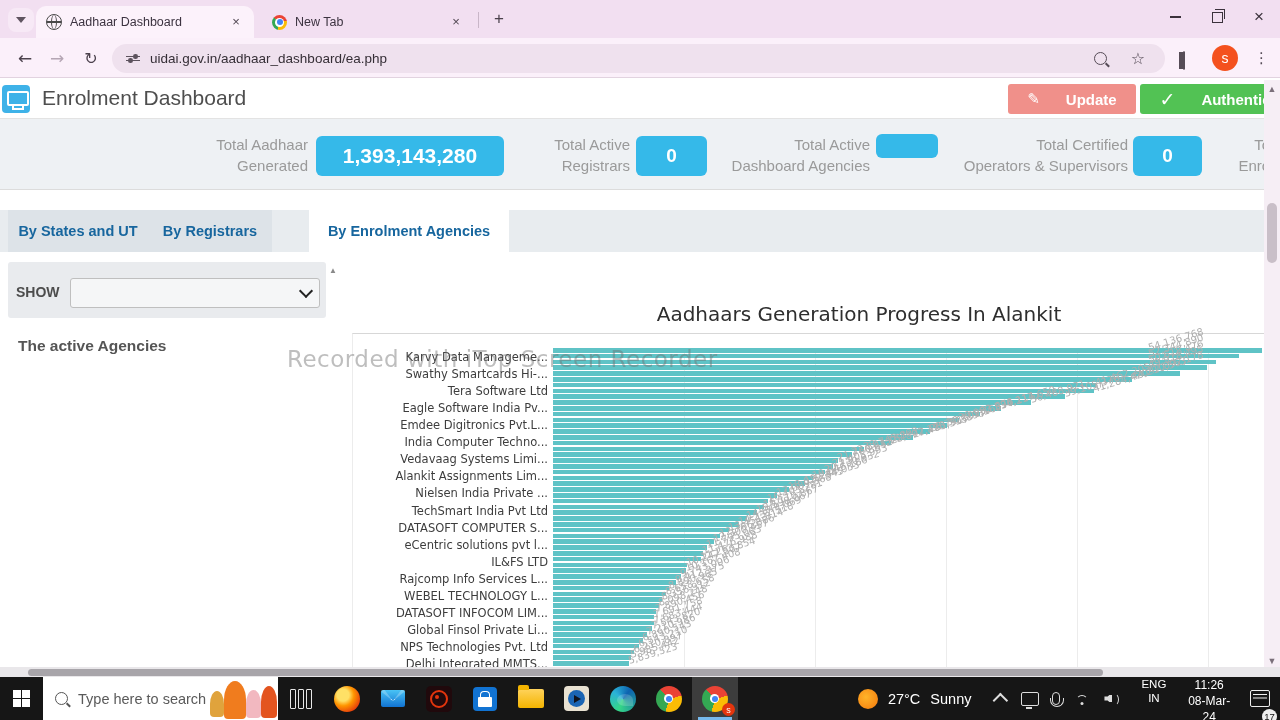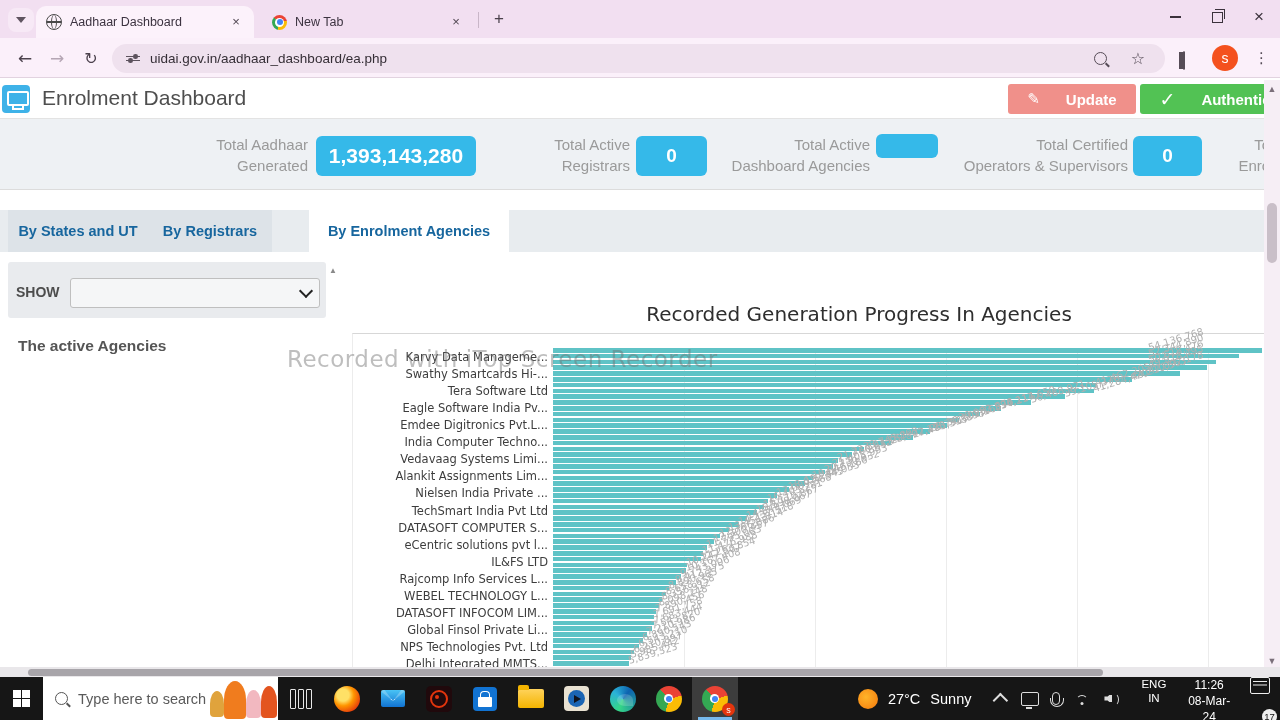--- a/index.html
+++ b/index.html
@@ -125,21 +125,21 @@
   .wifiic{position:relative;width:18px;height:13px;overflow:hidden;}
   .wifiic i{position:absolute;left:50%;bottom:-2px;border:1.6px solid #ddd;border-radius:50%;transform:translateX(-50%);border-bottom-color:transparent;border-left-color:transparent;border-right-color:transparent;}
   .wifiic i:nth-child(1){width:17px;height:17px;}
   .wifiic i:nth-child(2){width:10px;height:10px;}
   .wifiic i:nth-child(3){width:3px;height:3px;background:#ddd;border:none;bottom:0;}
   .volic{position:relative;width:17px;height:14px;}
   .volic i{position:absolute;left:0;top:3.5px;width:8px;height:7px;background:#ddd;clip-path:polygon(0 20%,40% 20%,100% -40%,100% 140%,40% 80%,0 80%);}
   .volic b{position:absolute;right:2px;top:1px;width:9px;height:11px;border:1.6px solid #ddd;border-left:none;border-top-color:transparent;border-bottom-color:transparent;border-radius:50%;}
   .lang{color:#fff;font-size:11.5px;text-align:center;line-height:14px;margin-left:20px;}
   .clock{color:#fff;font-size:12px;text-align:center;line-height:16px;margin-left:18px;}
-  .notif{margin-left:16px;margin-right:10px;position:relative;display:flex;}
+  .notif{margin-left:16px;margin-right:10px;position:relative;display:flex;align-items:center;}
   .notific{width:18px;height:15px;border:1.6px solid #eee;border-radius:2px;position:relative;}
   .notific:before{content:"";position:absolute;left:2px;top:3px;right:2px;height:1.4px;background:#eee;box-shadow:0 3.5px 0 #eee;}
   .notifbadge{position:absolute;right:-7px;bottom:-4px;width:15px;height:15px;border-radius:50%;background:#eee;color:#111;font-size:9.5px;display:flex;align-items:center;justify-content:center;}
 </style>
 </head>
 <body>
 
 <div id="app">
 
   <div class="abs tabstrip">
@@ -208,21 +208,21 @@
 
   <div class="abs showcard"></div>
   <div class="abs showlabel">SHOW</div>
   <div class="abs showselect">
     <span></span>
     <span class="chev"></span>
   </div>
   <div class="abs minisbar">▲</div>
   <div class="abs sideheading">The active Agencies</div>
 
-  <div class="abs charttitle">Recorded Generation Progress In Agencies</div>
+  <div class="abs charttitle">Aadhaars Generation Progress In Alankit</div>
   <div class="abs plotborder"></div>
   <div id="chart-host">
       <div class="abs gridline" style="left: 683.965px;"></div>
       <div class="abs gridline" style="left: 814.929px;"></div>
       <div class="abs gridline" style="left: 945.894px;"></div>
       <div class="abs gridline" style="left: 1076.86px;"></div>
       <div class="abs gridline" style="left: 1207.82px;"></div>
       <div class="abs bar" style="left: 553px; top: 348px; width: 709px; background: rgb(95, 195, 198);"></div>
       <div class="abs vlab" style="left: 1150px; top: 342px;">54,136,768</div>
       <div class="abs bar" style="left: 553px; top: 353.8px; width: 685.533px; background: rgb(95, 195, 198);"></div>
@@ -454,21 +454,21 @@
     </div>
     <div class="notif">
       <span class="notific"></span>
       <span class="notifbadge">17</span>
     </div>
   </div>
 <div class="abs statlabel" style="left: 128px; width: 180px;">
       <div>Total Aadhaar</div>
       <div>Generated</div>
     </div>
-    <div class="abs statbadge" style="left: 316px; top: 136px; width: 160px; height: 40px; font-size: 21px; background: rgb(53, 185, 233);">1,393,143,280</div>
+    <div class="abs statbadge" style="left: 316px; top: 136px; width: 188px; height: 40px; font-size: 21px; background: rgb(53, 185, 233);">1,393,143,280</div>
     <div class="abs statlabel" style="left: 500px; width: 130px;">
       <div>Total Active</div>
       <div>Registrars</div>
     </div>
     <div class="abs statbadge" style="left: 636px; top: 136px; width: 71px; height: 40px; font-size: 19px; background: rgb(53, 185, 233);">0</div>
     <div class="abs statlabel" style="left: 710px; width: 160px;">
       <div>Total Active</div>
       <div>Dashboard Agencies</div>
     </div>
     <div class="abs statbadge" style="left: 876px; top: 134px; width: 62px; height: 24px; font-size: 13px; background: rgb(53, 185, 233);"></div>

